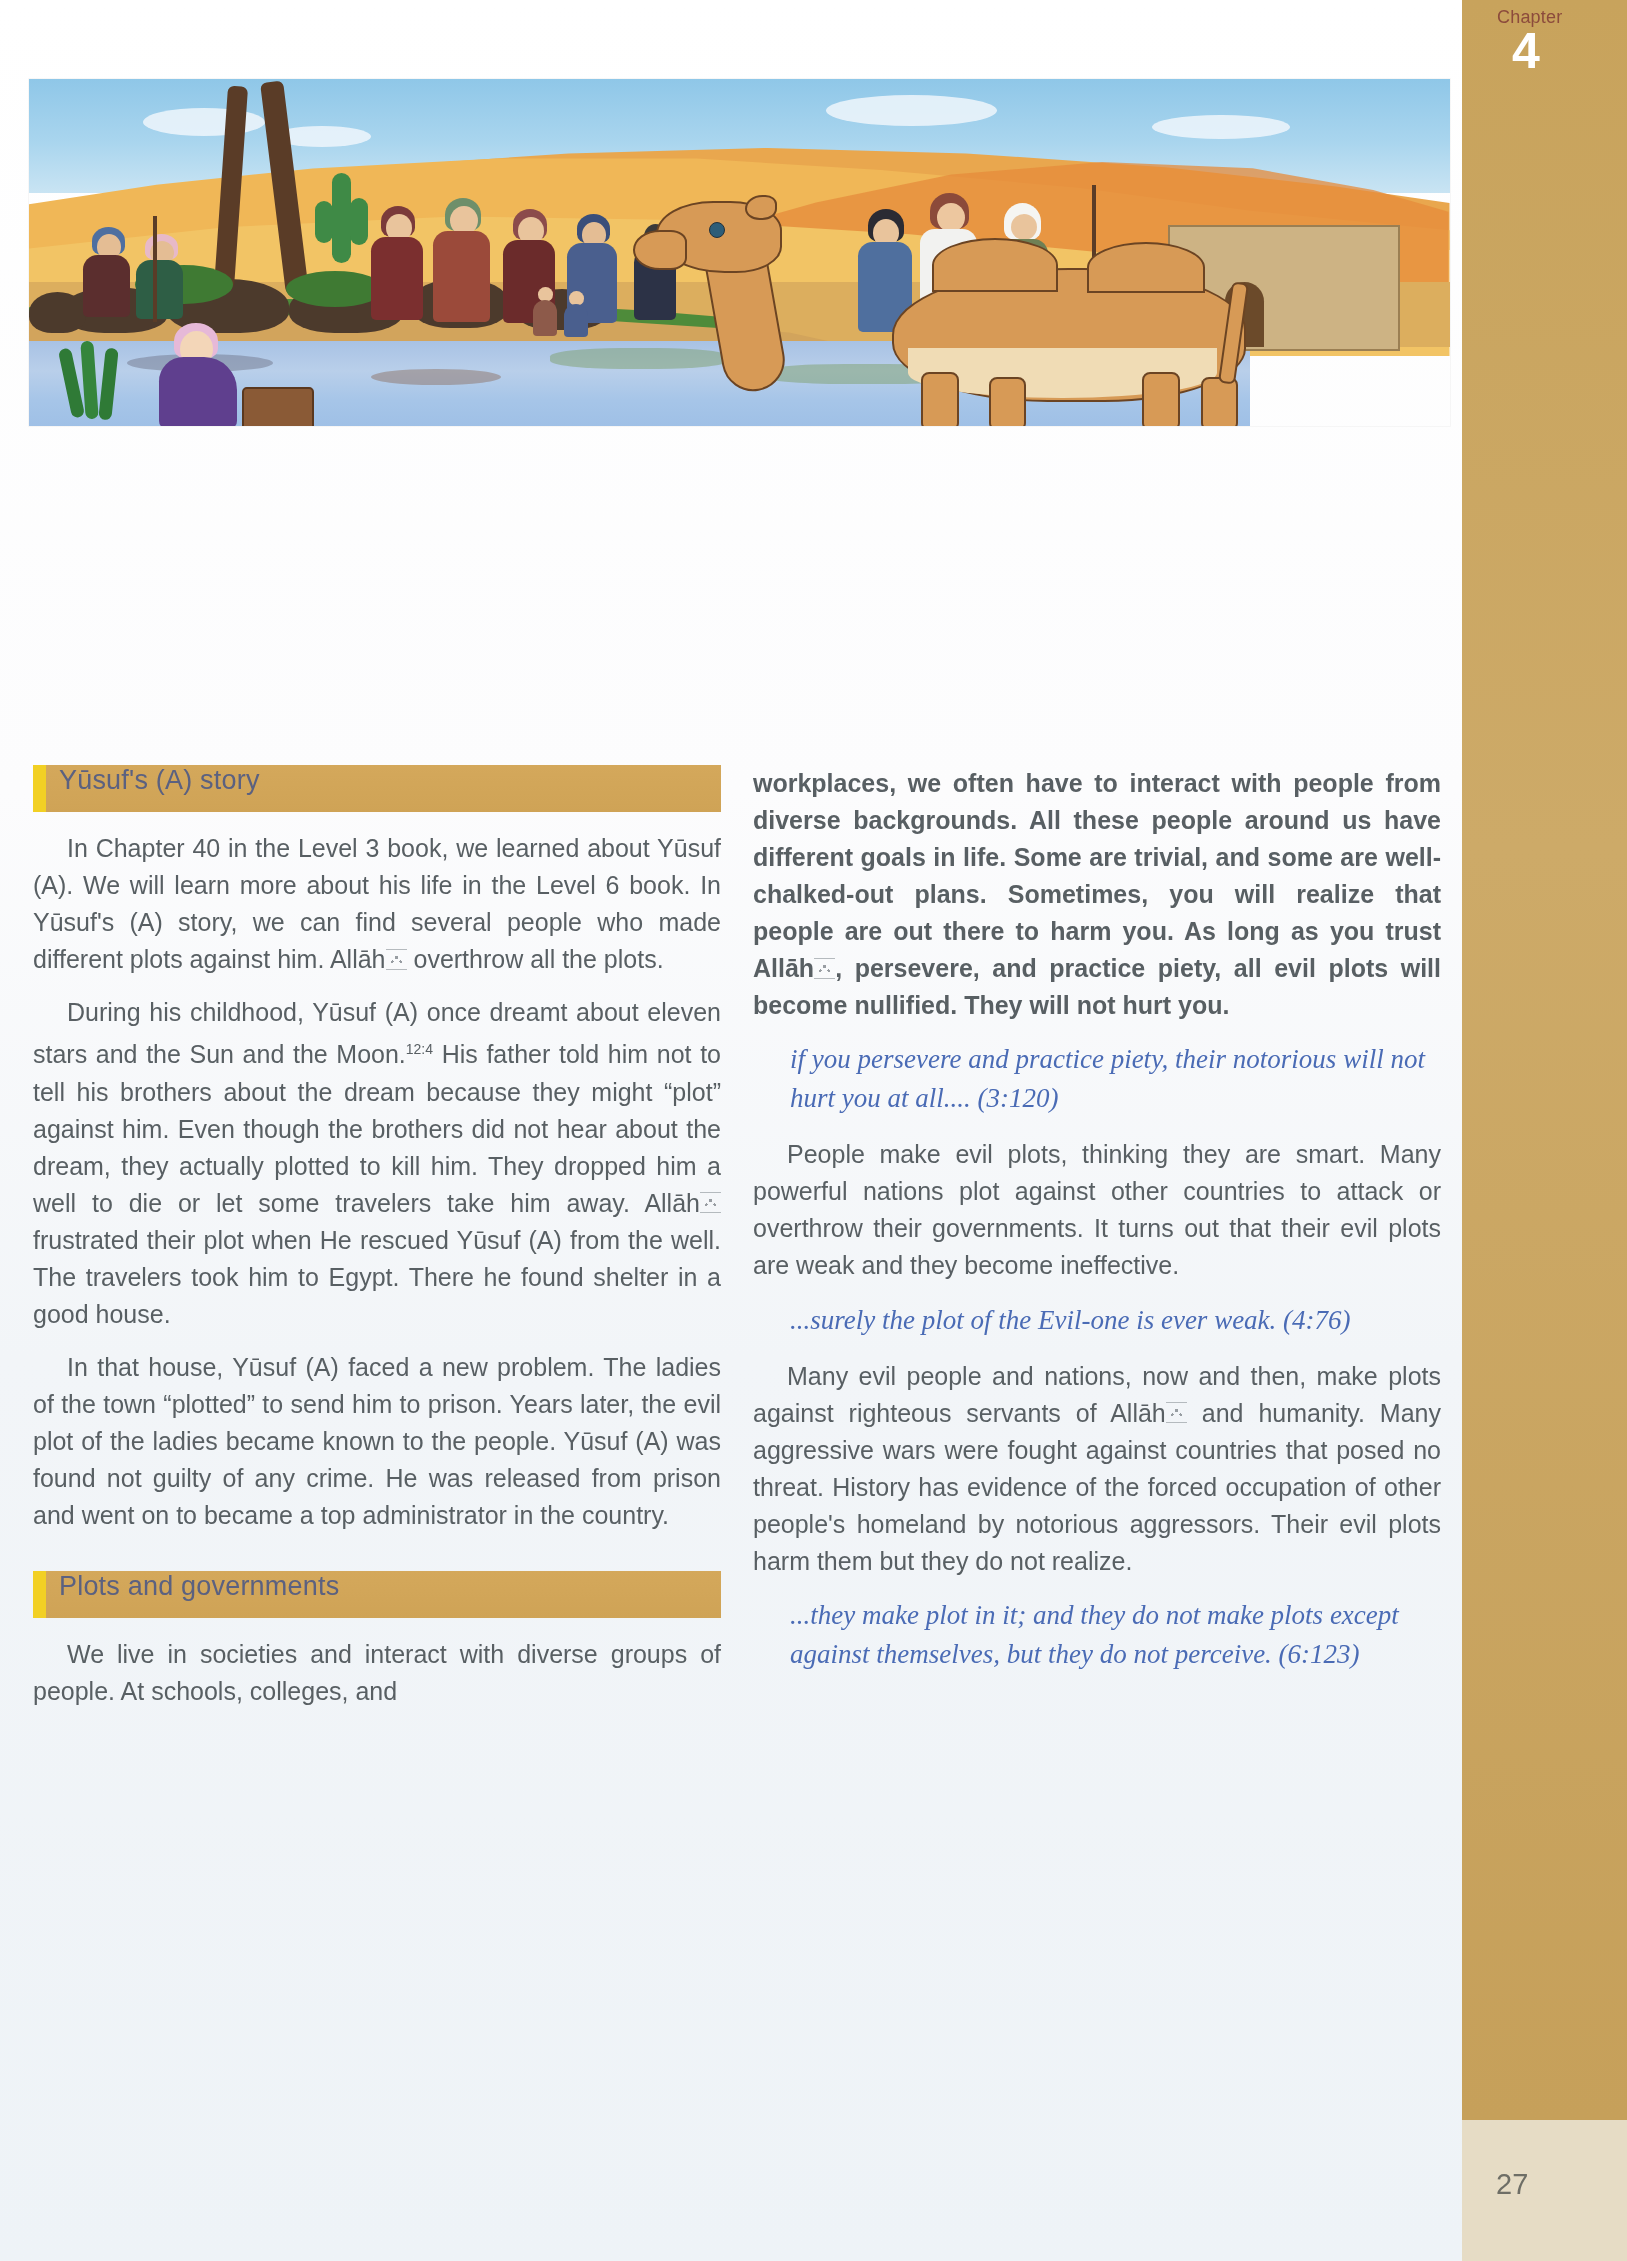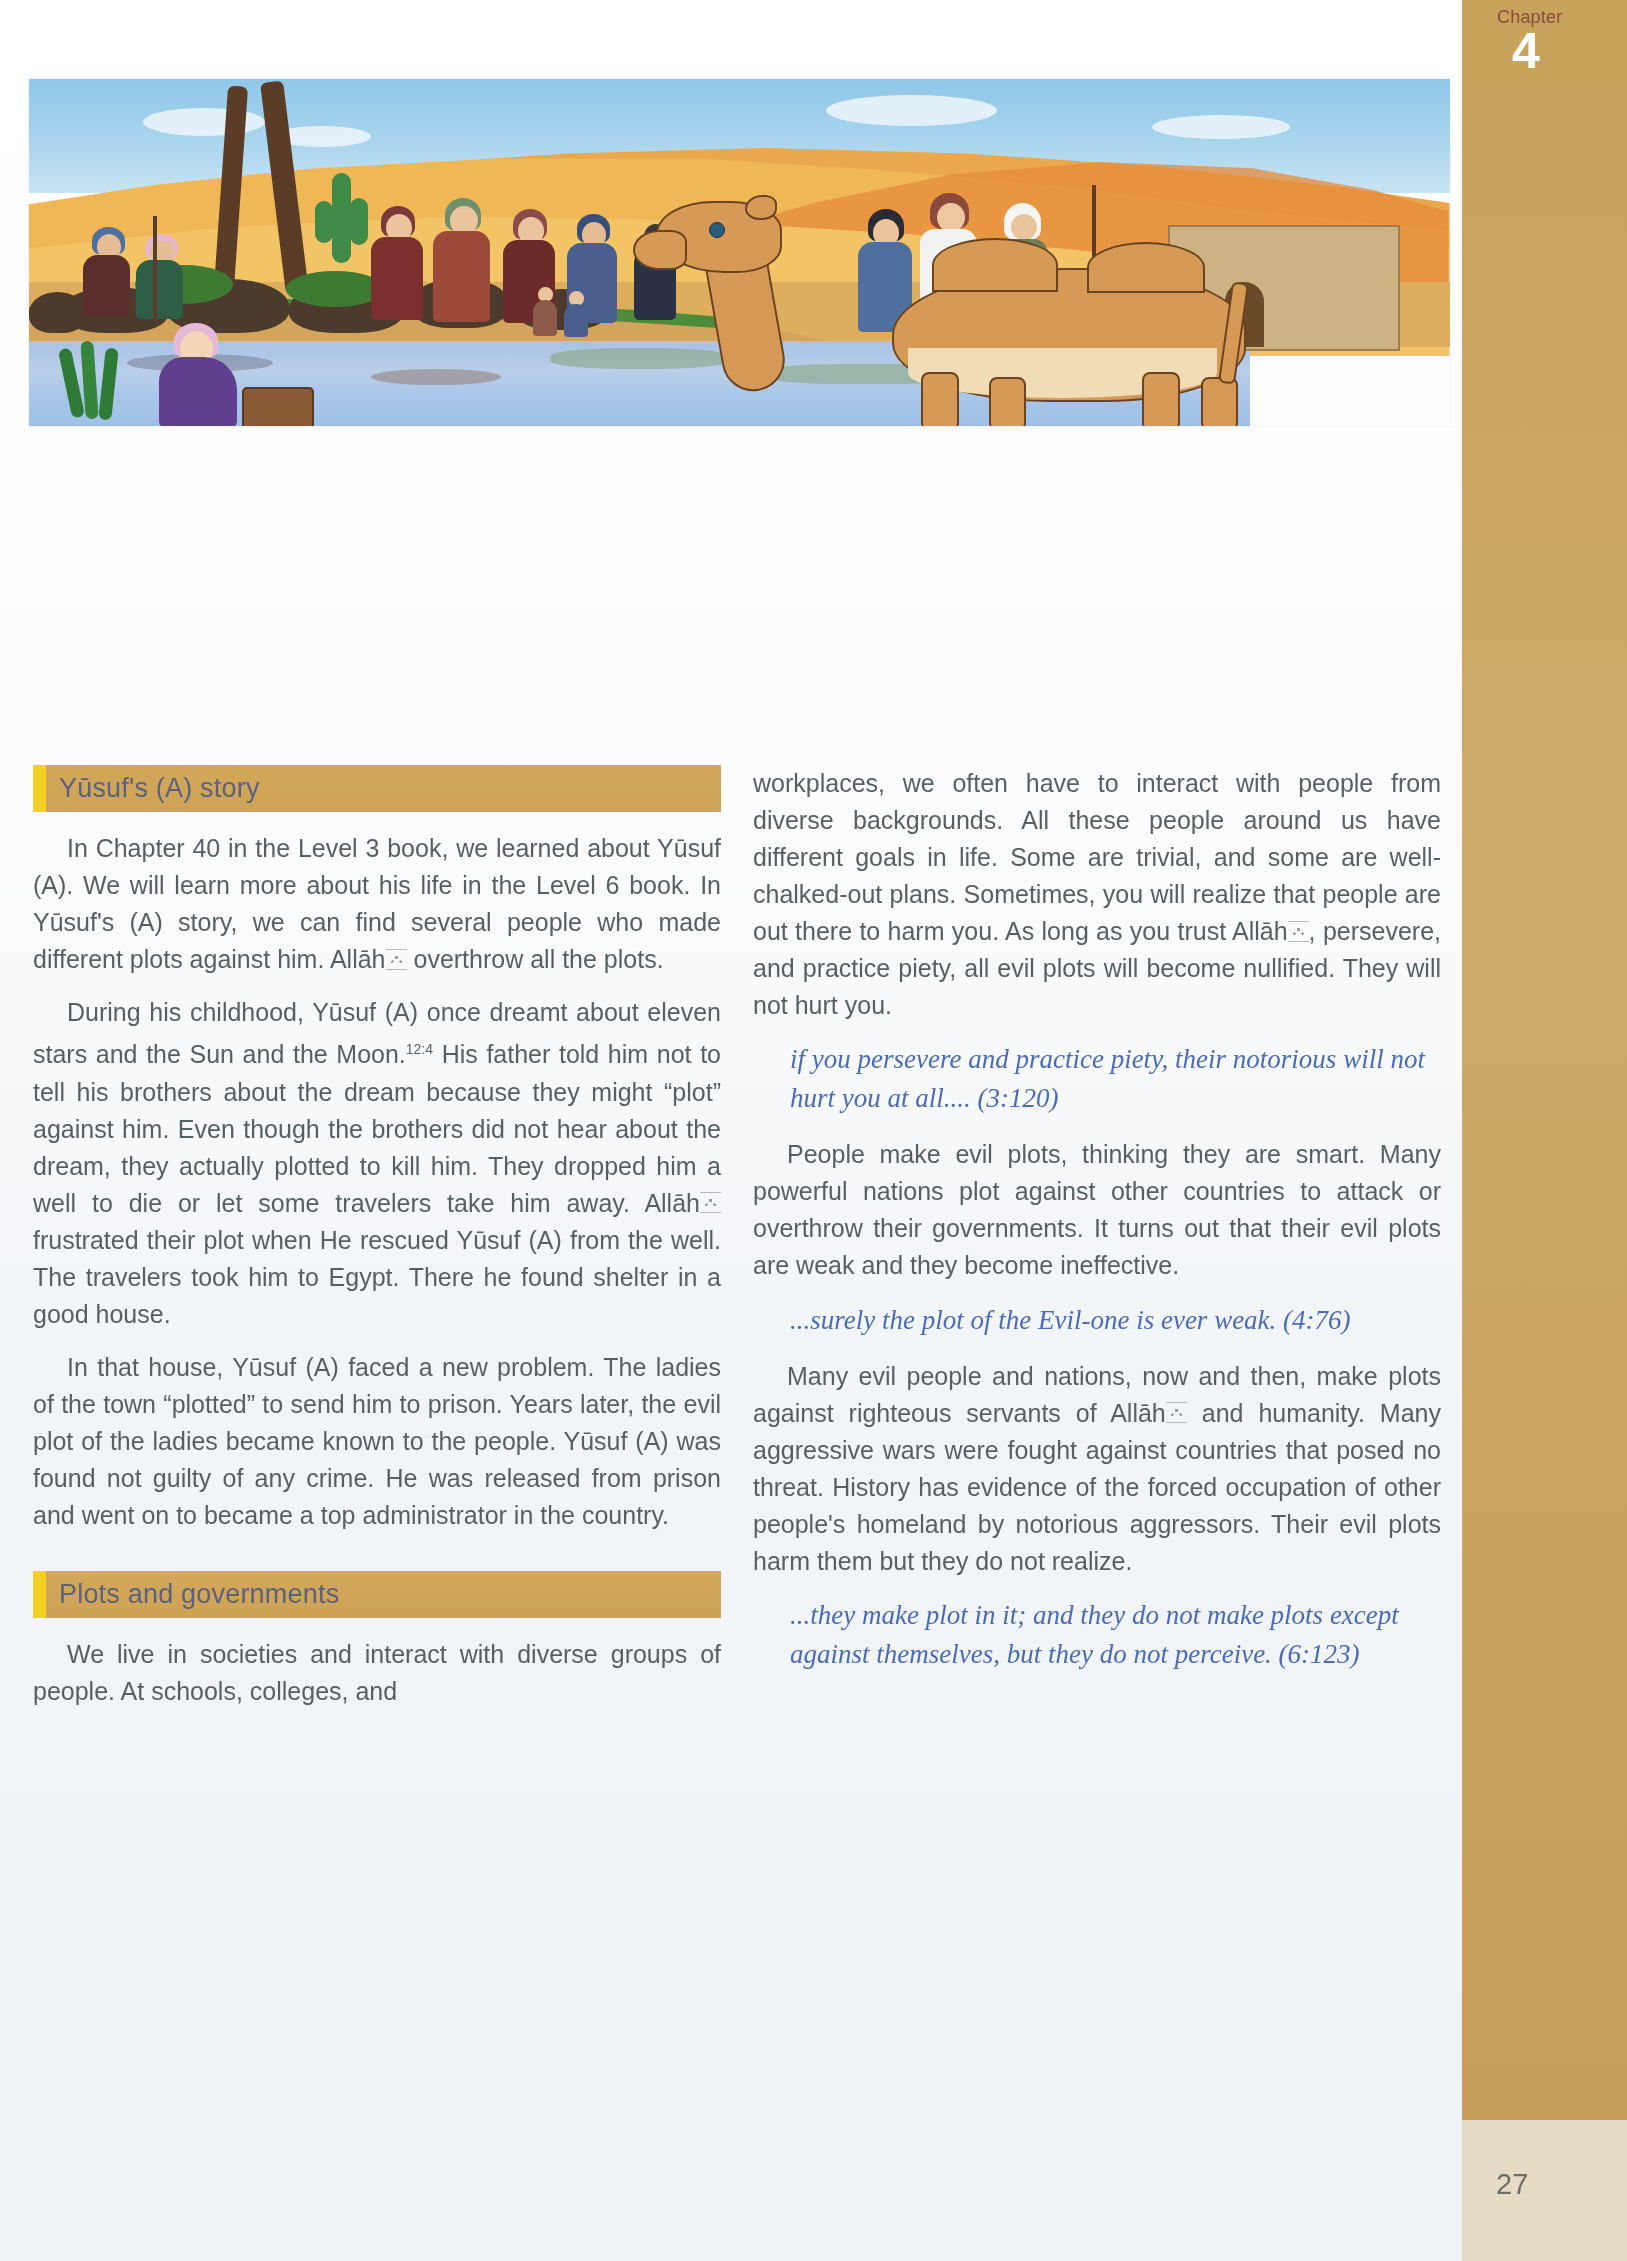--- a/index.html
+++ b/index.html
@@ -102,39 +102,39 @@
   .wall-door{position:absolute;left:1196px;top:203px;width:39px;height:65px;background:#6b4a2a;border-radius:19.5px 19.5px 0 0;}
 
   
   .col{position:absolute;top:765px;width:688px;}
   .col-left{left:33px;}
   .col-right{left:753px;}
 
   .sec-head{
     position:relative;height:47px;margin:0 0 18px 0;
     background:linear-gradient(180deg,#d4a85b 0%,#cfa356 100%);
-    display:flex;align-items:center;
+    display:flex;align-items:flex-start;
   }
   .sec-head::before{
     content:"";position:absolute;left:0;top:0;width:13px;height:100%;background:#f2d024;
   }
   .sec-head span{
     padding-left:26px;color:#5b6180;font-size:27px;letter-spacing:0.2px;
   }
   .sec-head.second{margin-top:37px;}
 
   p.body{
     margin:0 0 16.3px 0;
     color:#585f63;
     font-size:25px;
     line-height:37px;
     text-align:justify;
     text-indent:34px;
   }
-  p.body.noind{text-indent:0;}
+  p.body.noind{text-indent:0;font-weight:bold;}
   sup.ref{font-size:14px;vertical-align:super;color:#585f63;}
   .allah{
     display:inline-block;width:21px;height:21px;
     background:
       radial-gradient(circle at 50% 40%, #8e9499 0 1.6px, transparent 1.6px),
       radial-gradient(circle at 30% 60%, #8e9499 0 1.3px, transparent 1.3px),
       radial-gradient(circle at 70% 60%, #8e9499 0 1.3px, transparent 1.3px),
       linear-gradient(180deg,#aeb4b8 0 1.2px,transparent 1.2px 100%),
       linear-gradient(0deg,#aeb4b8 0 1.2px,transparent 1.2px 100%);
     background-repeat:no-repeat;

